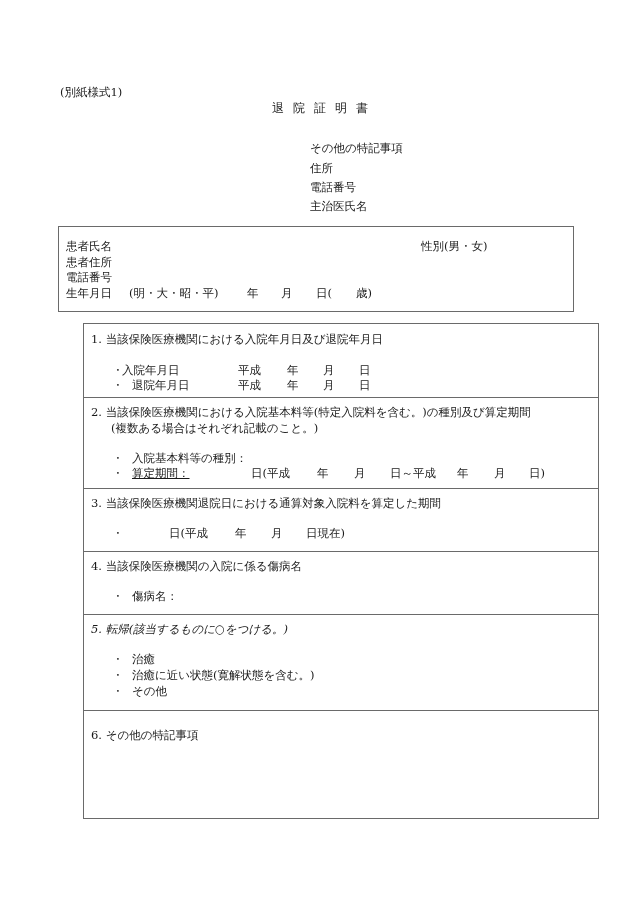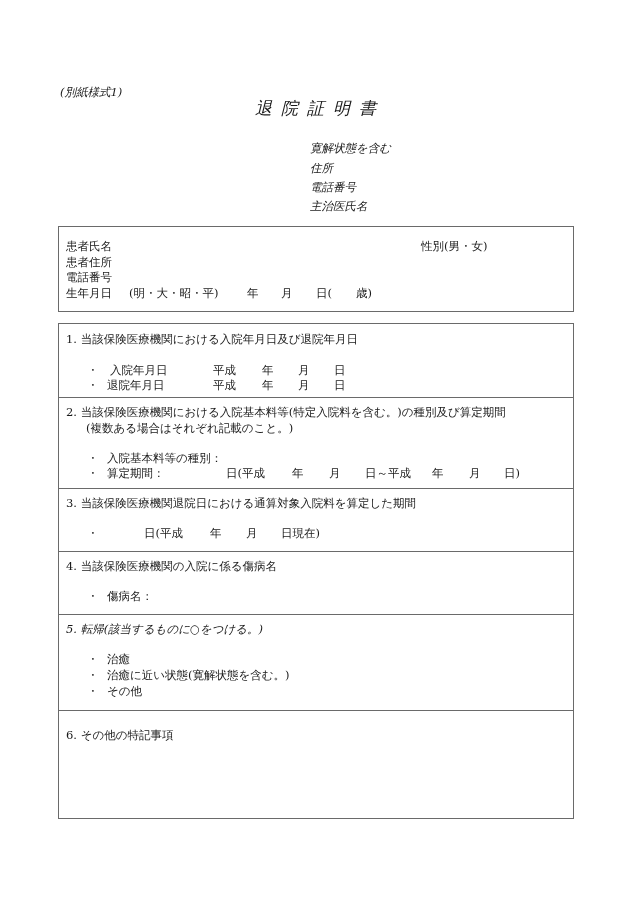--- a/index.html
+++ b/index.html
@@ -9,52 +9,52 @@
     }
     body {
       width: 630px;
       height: 916px;
       position: relative;
       overflow: hidden;
       font-family: "DejaVu Serif", "Liberation Serif", serif;
       font-size: 11.5px;
       color: #1a1a1a;
     }
-    .abs { position: absolute; white-space: nowrap; line-height: 16px; font-style: italic; }
+    .abs { position: absolute; white-space: nowrap; line-height: 16px; }
     .form-label { left: 60px; top: 84px; }
-    .doc-title { left: 255px; top: 100px; letter-spacing: 9px; font-size: 17px; }
+    .doc-title { left: 272px; top: 100px; letter-spacing: 9px; font-size: 12px; }
     .inst-line { left: 310px; }
 
     .box {
       position: absolute;
       left: 58px;
       width: 516px;
       border: 1px solid #6a6a6a;
       box-sizing: border-box;
     }
     .patient-box { top: 226px; height: 86px; }
-    .sections-box { top: 323px; height: 496px; }
+    .sections-box { top: 323px; height: 496px; margin-left: 25px; }
 
     .divider {
       position: absolute;
       left: 0;
       width: 100%;
       height: 0;
       border-top: 1px solid #6a6a6a;
     }
     .inner { position: absolute; white-space: nowrap; line-height: 16px; }
   </style>
 </head>
 <body>
 
 <div class="abs form-label">(別紙様式1)</div>
 <div class="abs doc-title">退院証明書</div>
 
 <div>
-  <div class="abs inst-line" style="top:140px;">寛解状態を含む</div>
+  <div class="abs inst-line" style="top:140px;">その他の特記事項</div>
   <div class="abs inst-line" style="top:160px;">住所</div>
   <div class="abs inst-line" style="top:179px;">電話番号</div>
   <div class="abs inst-line" style="top:198px;">主治医氏名</div>
 </div>
 
 <div class="box patient-box">
   <div class="inner" style="left:7px; top:11px;">患者氏名</div>
   <div class="inner" style="left:362px; top:11px;">性別(男・女)</div>
   <div class="inner" style="left:7px; top:27px;">患者住所</div>
   <div class="inner" style="left:7px; top:42px;">電話番号</div>
@@ -64,21 +64,21 @@
   <div class="inner" style="left:222px; top:58px;">月</div>
   <div class="inner" style="left:257px; top:58px;">日(</div>
   <div class="inner" style="left:297px; top:58px;">歳)</div>
 </div>
 
 <div class="box sections-box">
 
   <div>
     <div class="inner" style="left:7px; top:7px;">1.  当該保険医療機関における入院年月日及び退院年月日</div>
     <div class="inner" style="left:28px; top:38px;">・</div>
-    <div class="inner" style="left:51px; top:38px;">入院年月日</div>
+    <div class="inner" style="left:38px; top:38px;">入院年月日</div>
     <div class="inner" style="left:154px; top:38px;">平成</div>
     <div class="inner" style="left:203px; top:38px;">年</div>
     <div class="inner" style="left:239px; top:38px;">月</div>
     <div class="inner" style="left:275px; top:38px;">日</div>
 
     <div class="inner" style="left:28px; top:53px;">・</div>
     <div class="inner" style="left:48px; top:53px;">退院年月日</div>
     <div class="inner" style="left:154px; top:53px;">平成</div>
     <div class="inner" style="left:203px; top:53px;">年</div>
     <div class="inner" style="left:239px; top:53px;">月</div>
@@ -86,21 +86,21 @@
   </div>
   <div class="divider" style="top:73px;"></div>
 
   <div>
     <div class="inner" style="left:7px; top:80px;">2.  当該保険医療機関における入院基本料等(特定入院料を含む。)の種別及び算定期間</div>
     <div class="inner" style="left:27px; top:96px;">(複数ある場合はそれぞれ記載のこと。)</div>
     <div class="inner" style="left:28px; top:126px;">・</div>
     <div class="inner" style="left:48px; top:126px;">入院基本料等の種別：</div>
 
     <div class="inner" style="left:28px; top:141px;">・</div>
-    <div class="inner" style="left:48px; top:141px;">算定期間：</div>
+    <div class="inner" style="left:48px; top:141px;text-decoration:underline;">算定期間：</div>
     <div class="inner" style="left:167px; top:141px;">日(平成</div>
     <div class="inner" style="left:233px; top:141px;">年</div>
     <div class="inner" style="left:270px; top:141px;">月</div>
     <div class="inner" style="left:306px; top:141px;">日～平成</div>
     <div class="inner" style="left:373px; top:141px;">年</div>
     <div class="inner" style="left:410px; top:141px;">月</div>
     <div class="inner" style="left:445px; top:141px;">日)</div>
   </div>
   <div class="divider" style="top:164px;"></div>
 

